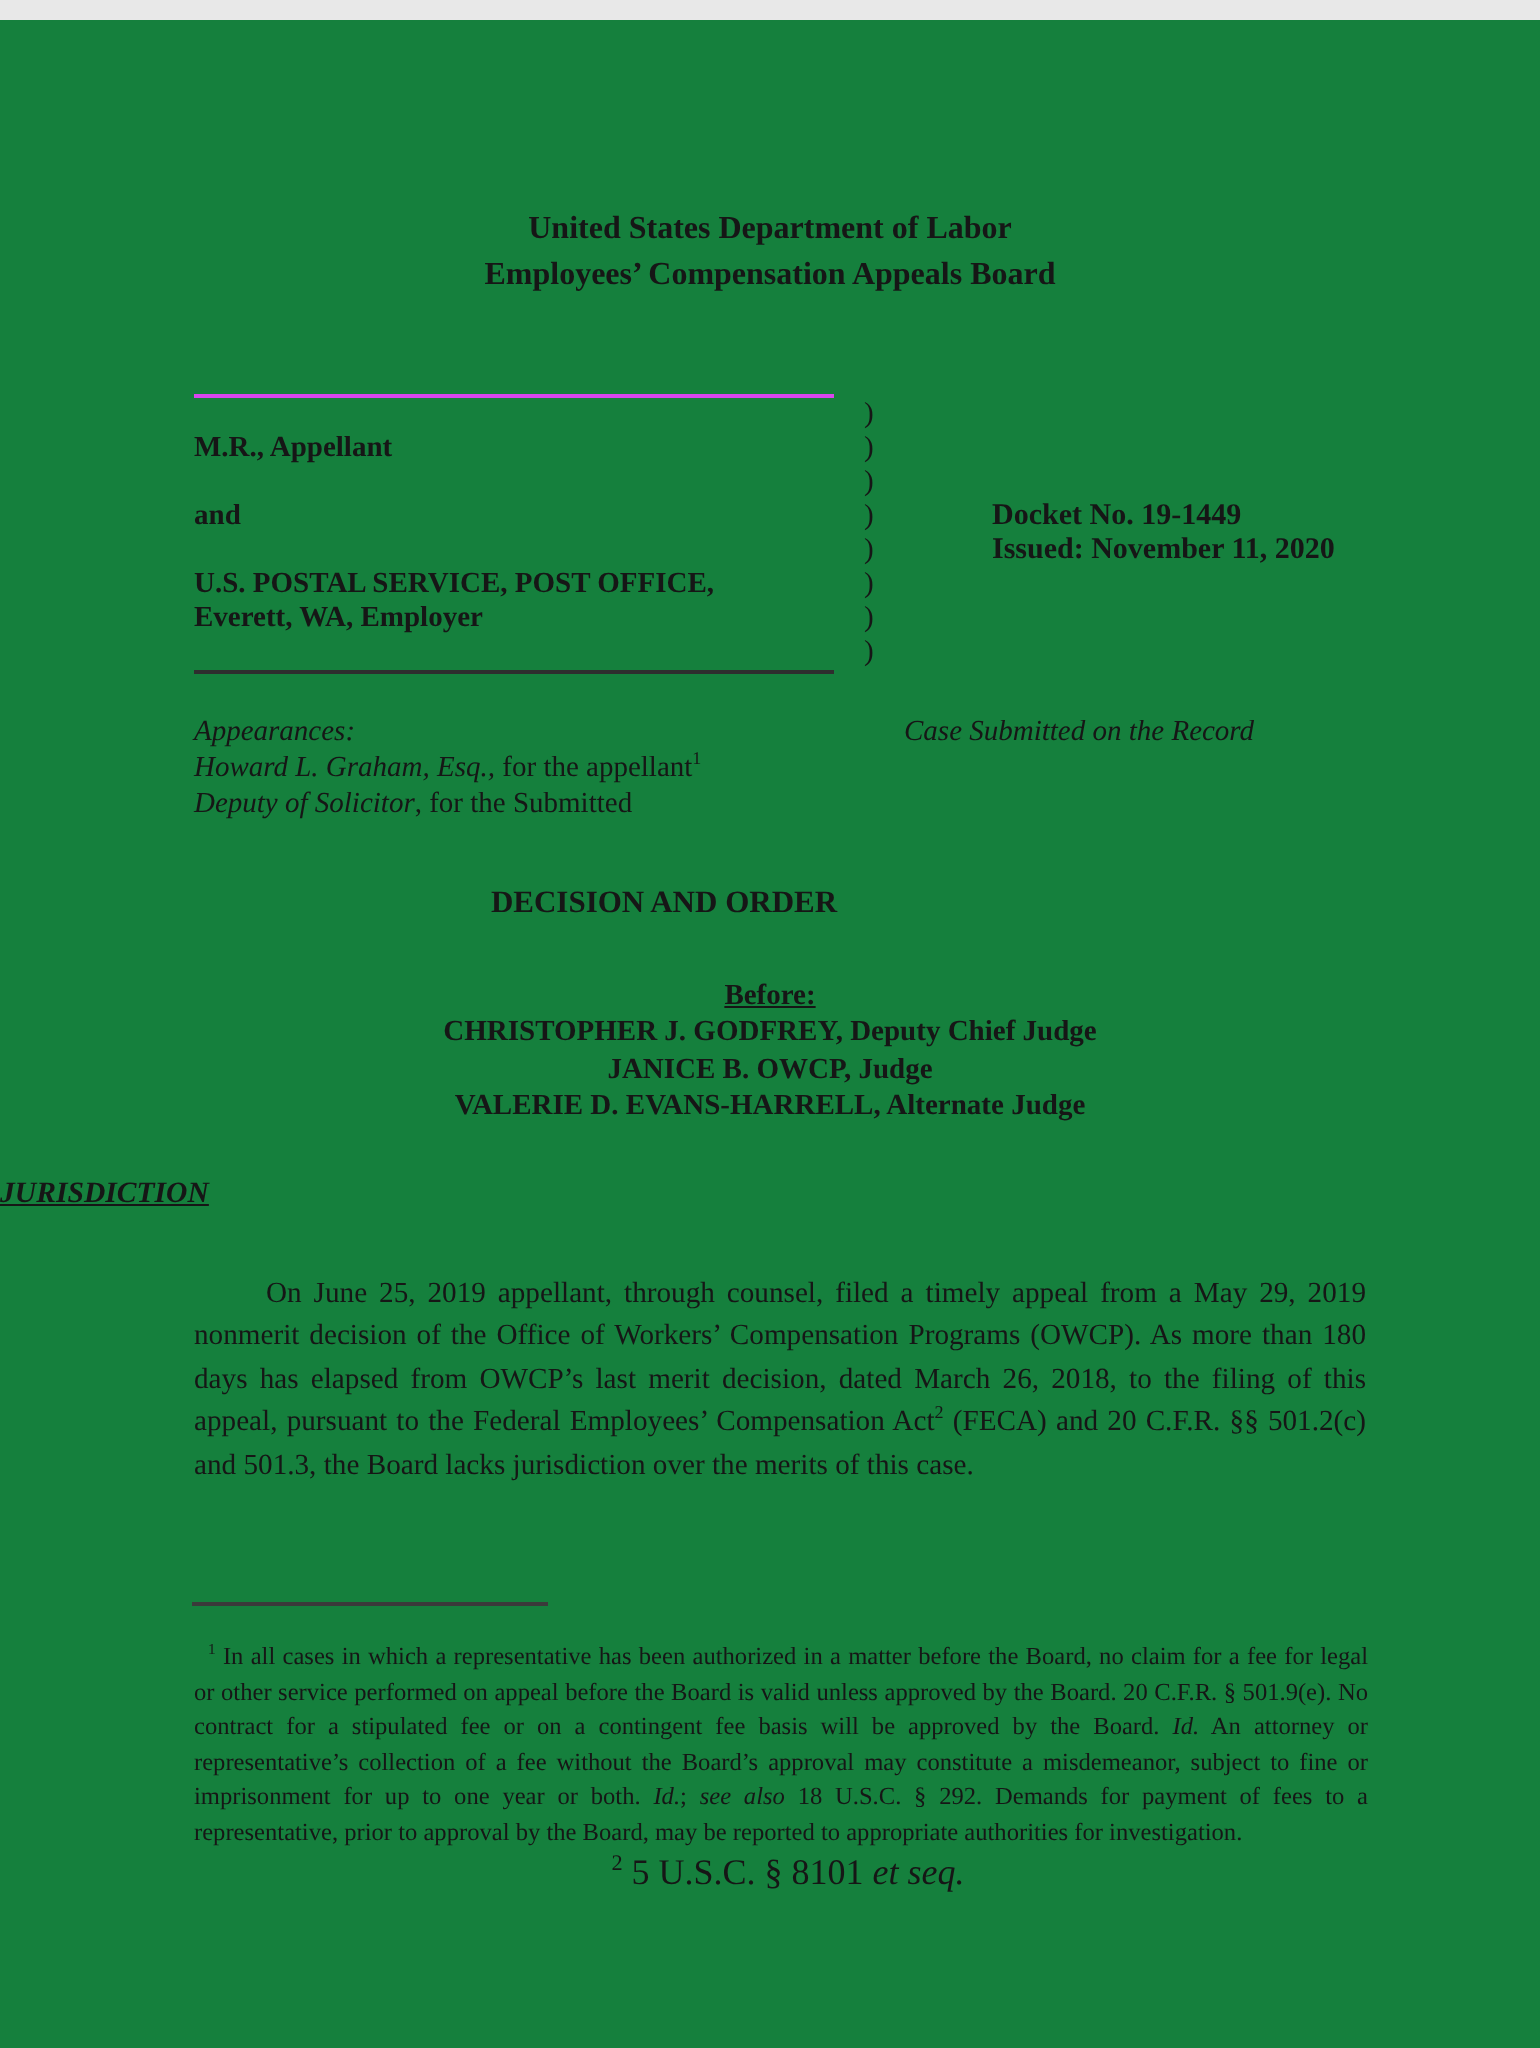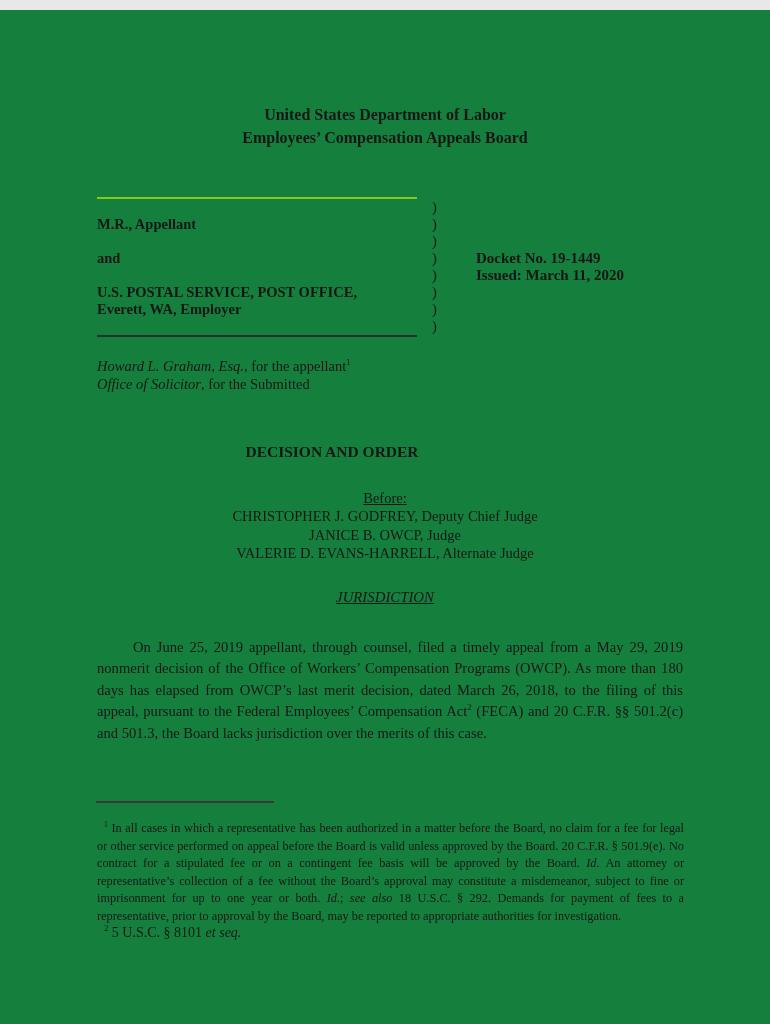--- a/index.html
+++ b/index.html
@@ -29,40 +29,40 @@
     font-weight: bold;
     font-size: 16px;
     line-height: 23px;
   }
 
   
   .caption-left {
     position: absolute;
     left: 97px; top: 187px;
     width: 320px;
-    border-top: 2px solid #84cc16;
+    border-top: 2px solid #d946ef;
     border-bottom: 2px solid #2e2e2e;
   }
   .cap-row {
     height: 17px;
     line-height: 17px;
     font-weight: bold;
     font-size: 14.5px;
     white-space: nowrap;
   }
   .paren-col {
     position: absolute;
     left: 432px; top: 189px;
     font-size: 14.5px;
     line-height: 17px;
     white-space: pre-line;
   }
   .docket-block {
     position: absolute;
-    left: 476px; top: 240px;
+    left: 496px; top: 240px;
     font-weight: bold;
     font-size: 15px;
     line-height: 17px;
   }
 
   
   .appearances {
     position: absolute;
     left: 97px; top: 347px;
     width: 586px;
@@ -85,29 +85,30 @@
     font-size: 15.5px;
   }
 
   
   .panel {
     position: absolute;
     top: 479px; left: 0; width: 770px;
     text-align: center;
     font-size: 14.5px;
     line-height: 18.4px;
+    font-weight: bold;
   }
 
   
   .juris-head {
     position: absolute;
     top: 579px; left: 0; width: 770px;
-    text-align: center;
+    text-align: left;
     font-size: 14.8px;
-    font-weight: normal;
+    font-weight: bold;
     font-style: italic;
   }
   .juris-para {
     position: absolute;
     left: 97px; top: 612px;
     width: 586px;
     font-size: 14.6px;
     line-height: 21.6px;
     text-align: justify;
     text-indent: 36px;
@@ -127,23 +128,24 @@
     width: 587px;
     font-size: 12.3px;
     line-height: 17.5px;
     text-align: justify;
     text-indent: 7px;
   }
   .footnote-2 {
     position: absolute;
     left: 97px; top: 900px;
     width: 587px;
-    font-size: 14px;
+    font-size: 18px;
     line-height: 17.5px;
     text-indent: 7px;
+    text-align: center;
   }
 </style>
 </head>
 <body>
 
 <div class="page">
 
   <div class="doc-header">
     <div>United States Department of Labor</div>
     <div>Employees’ Compensation Appeals Board</div>
@@ -164,29 +166,33 @@
 )
 )
 )
 )
 )
 )
 )</div>
 
   <div class="docket-block">
     <div>Docket No. 19-1449</div>
-    <div>Issued: March 11, 2020</div>
+    <div>Issued: November 11, 2020</div>
   </div>
 
   <div class="appearances">
+    <div class="row">
+      <span class="italic">Appearances:</span>
+      <span class="case-note">Case Submitted on the Record</span>
+    </div>
     <div class="row">
       <span class="italic">Howard L. Graham, Esq.,</span><span> for the appellant</span><sup class="fnref">1</sup>
     </div>
     <div class="row">
-      <span class="italic">Office of Solicitor</span><span>, for the Submitted</span>
+      <span class="italic">Deputy of Solicitor</span><span>, for the Submitted</span>
     </div>
   </div>
 
   <div class="decision-title">DECISION AND ORDER</div>
 
   <div class="panel">
     <div><span class="underline">Before:</span></div>
     <div>CHRISTOPHER J. GODFREY, Deputy Chief Judge</div>
     <div>JANICE B. OWCP, Judge</div>
     <div>VALERIE D. EVANS-HARRELL, Alternate Judge</div>

